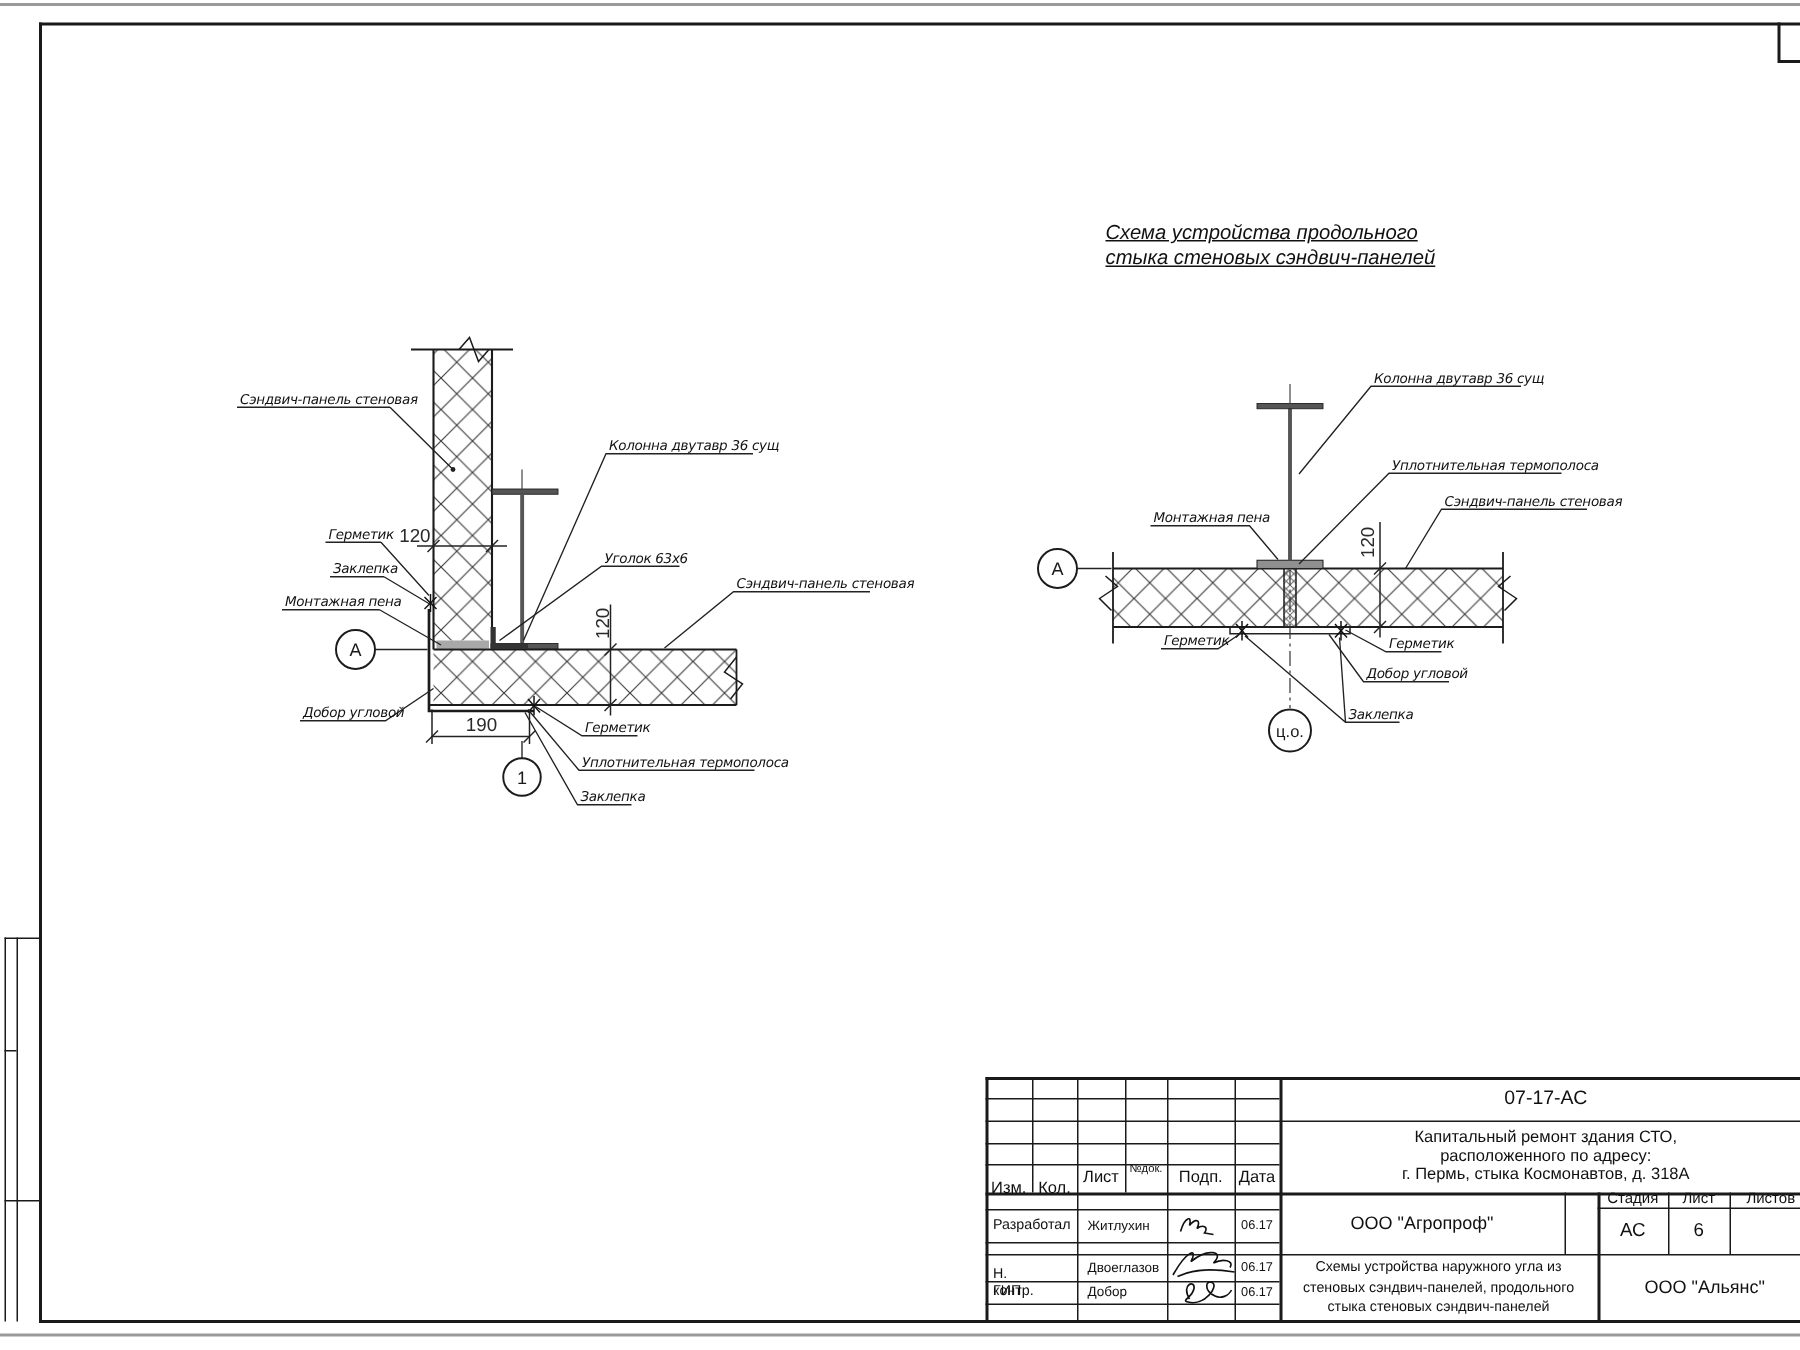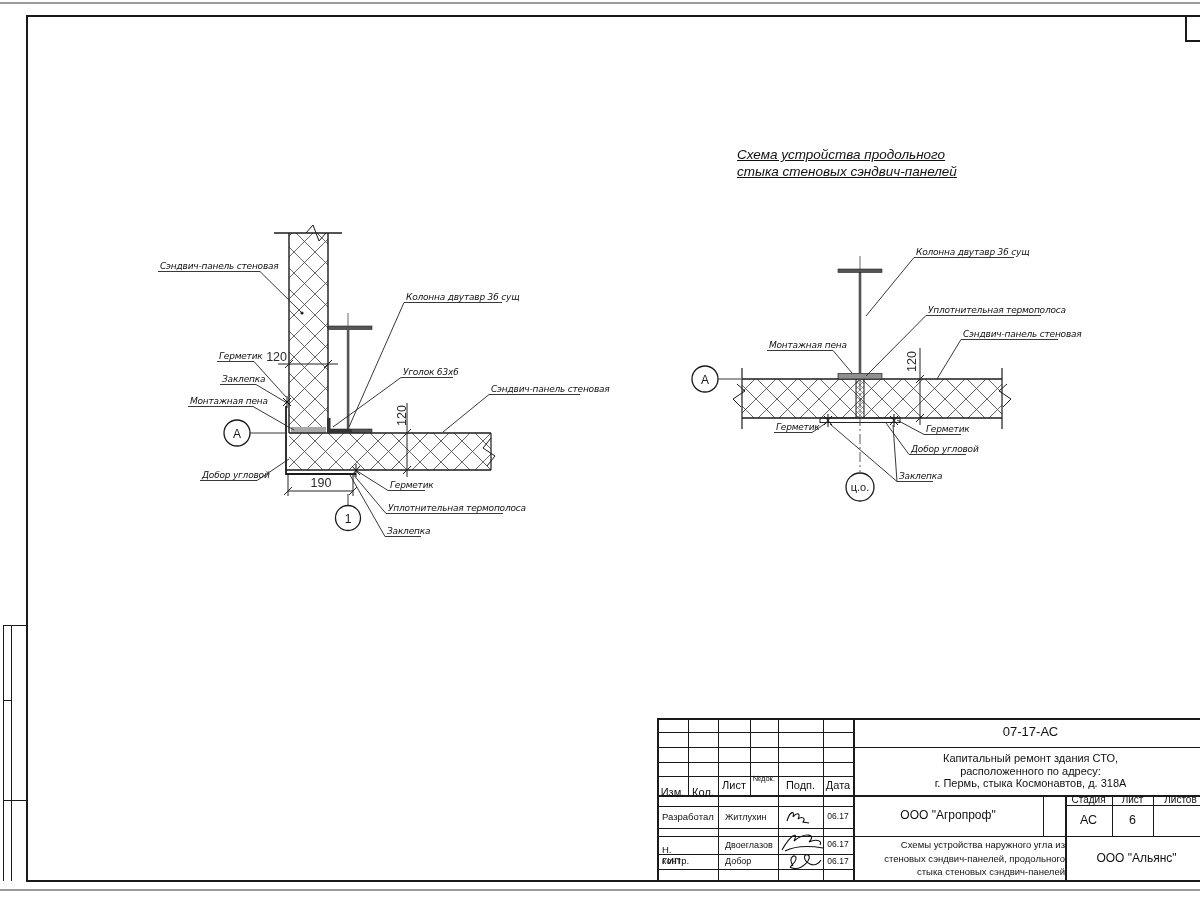--- a/index.html
+++ b/index.html
@@ -251,21 +251,21 @@
 
     <div class="cell" style="left:853px;top:795px;width:190px;height:41px;font-size:12px;">ООО "Агропроф"</div>
 
     <div class="cell" style="left:1065px;top:794px;width:47px;height:12px;font-size:10px;">Стадия</div>
     <div class="cell" style="left:1112px;top:794px;width:41px;height:12px;font-size:10px;">Лист</div>
     <div class="cell" style="left:1153px;top:794px;width:55px;height:12px;font-size:10px;">Листов</div>
     <div class="cell" style="left:1065px;top:805px;width:47px;height:31px;font-size:12.5px;">АС</div>
     <div class="cell" style="left:1112px;top:805px;width:41px;height:31px;font-size:12.5px;">6</div>
     <div class="cell" style="left:1153px;top:805px;width:55px;height:31px;font-size:12.5px;"></div>
 
-    <div class="cell" style="left:853px;top:836px;width:212px;height:45px;font-size:9.5px;flex-direction:column;line-height:13.5px;align-items:flex-end;">
+    <div class="cell" style="left:853px;top:836px;width:212px;height:45px;font-size:9.5px;flex-direction:column;line-height:13.5px;">
       <span>Схемы устройства наружного угла из</span>
       <span>стеновых сэндвич-панелей, продольного</span>
       <span>стыка стеновых сэндвич-панелей</span>
     </div>
 
     <div class="cell" style="left:1065px;top:836px;width:143px;height:45px;font-size:12px;">ООО "Альянс"</div>
 
     <div class="cell left" style="left:659px;top:806px;width:58px;height:22px;font-size:9.5px;">Разработал</div>
     <div class="cell left" style="left:722px;top:806px;width:54px;height:22px;font-size:9px;">Житлухин</div>
     <div class="cell" style="left:823px;top:806px;width:30px;height:22px;font-size:8.5px;">06.17</div>

